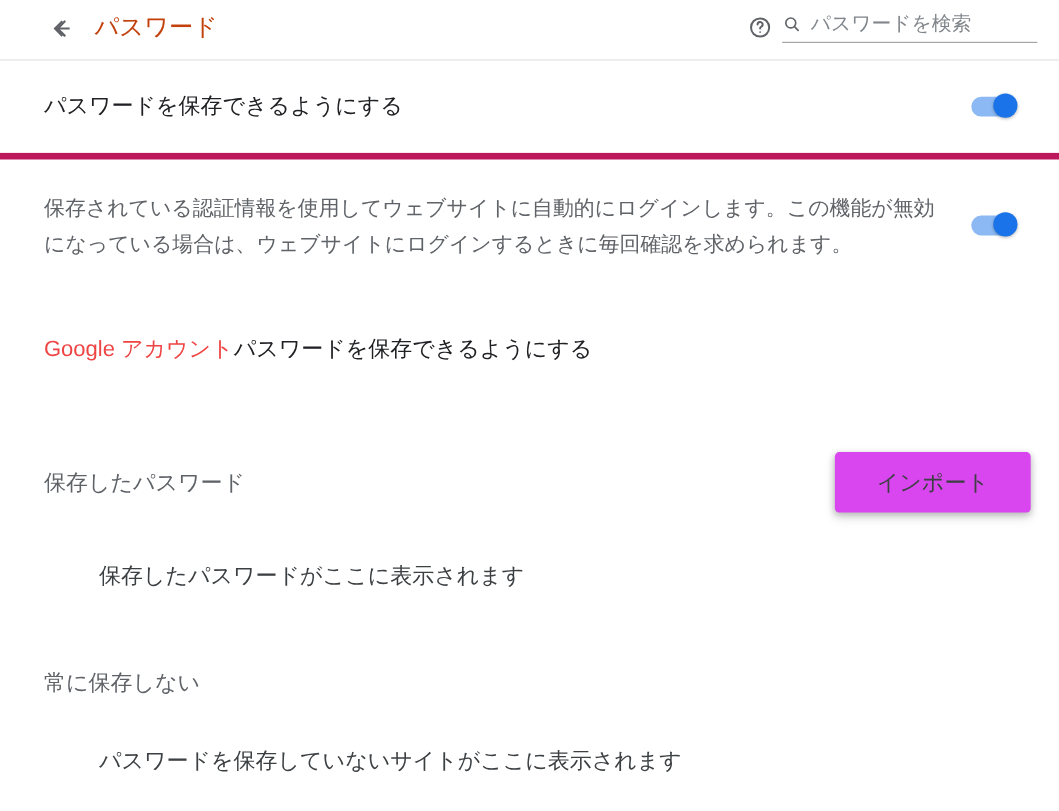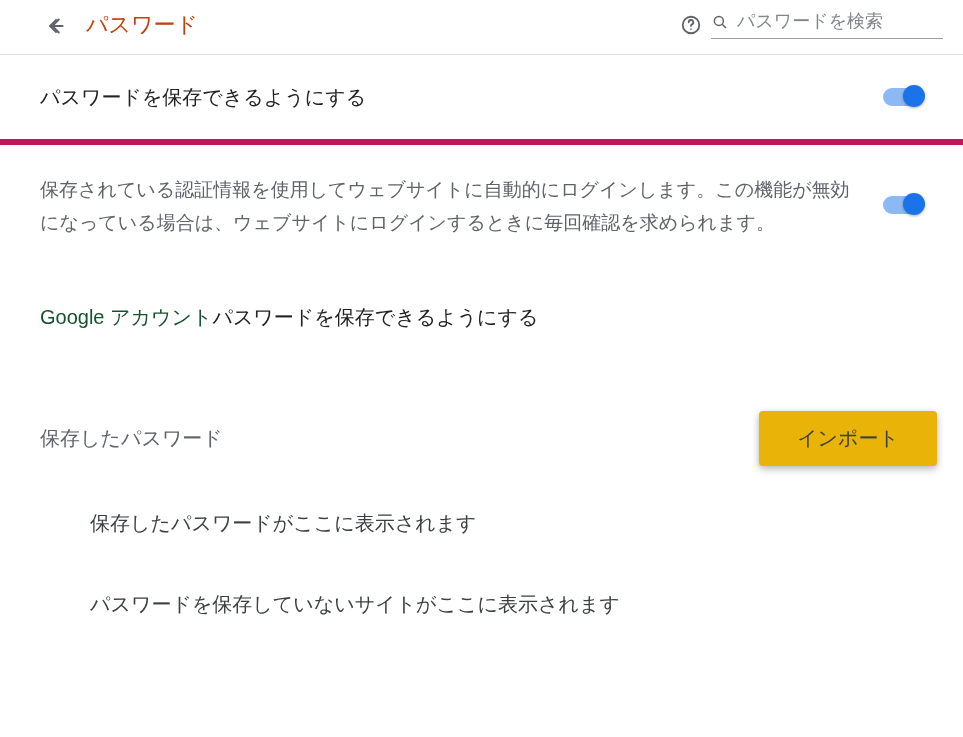--- a/index.html
+++ b/index.html
@@ -133,39 +133,39 @@
       height: 22px;
       background: #1a73e8;
       border-radius: 50%;
       box-shadow: 0 1px 3px rgba(0,0,0,0.3);
     }
     .google-link-row {
       padding: 38px 40px 10px 40px;
       font-size: 20px;
     }
     .google-link {
-      color: #14532d;
+      color: #ef4444;
       cursor: pointer;
     }
     .google-link-rest {
       color: #202124;
     }
     .section-header-row {
       display: flex;
       align-items: center;
       padding: 70px 26px 0 40px;
       position: relative;
     }
     .section-header {
       font-size: 20px;
       color: #5f6368;
     }
     .import-btn {
       margin-left: auto;
-      background: #eab308;
+      background: #d946ef;
       color: #3c4043;
       font-size: 20px;
       padding: 14px 38px;
       border-radius: 4px;
       box-shadow: 0 2px 6px rgba(0,0,0,0.2), 0 4px 10px rgba(0,0,0,0.12);
       cursor: pointer;
       font-family: inherit;
     }
     .empty-msg {
       font-size: 20px;
@@ -241,18 +241,21 @@
       <span class="google-link">Google アカウント</span><span class="google-link-rest">パスワードを保存できるようにする</span>
     </div>
 
     <div class="section-header-row">
       <div class="section-header">保存したパスワード</div>
       <div class="import-btn">インポート</div>
     </div>
 
     <div class="empty-msg">保存したパスワードがここに表示されます</div>
 
+    <div class="never-section-header">
+      <div class="section-header">常に保存しない</div>
+    </div>
 
     <div class="empty-msg">パスワードを保存していないサイトがここに表示されます</div>
 
   </div>
 
 </div>
 
 </body></html>

